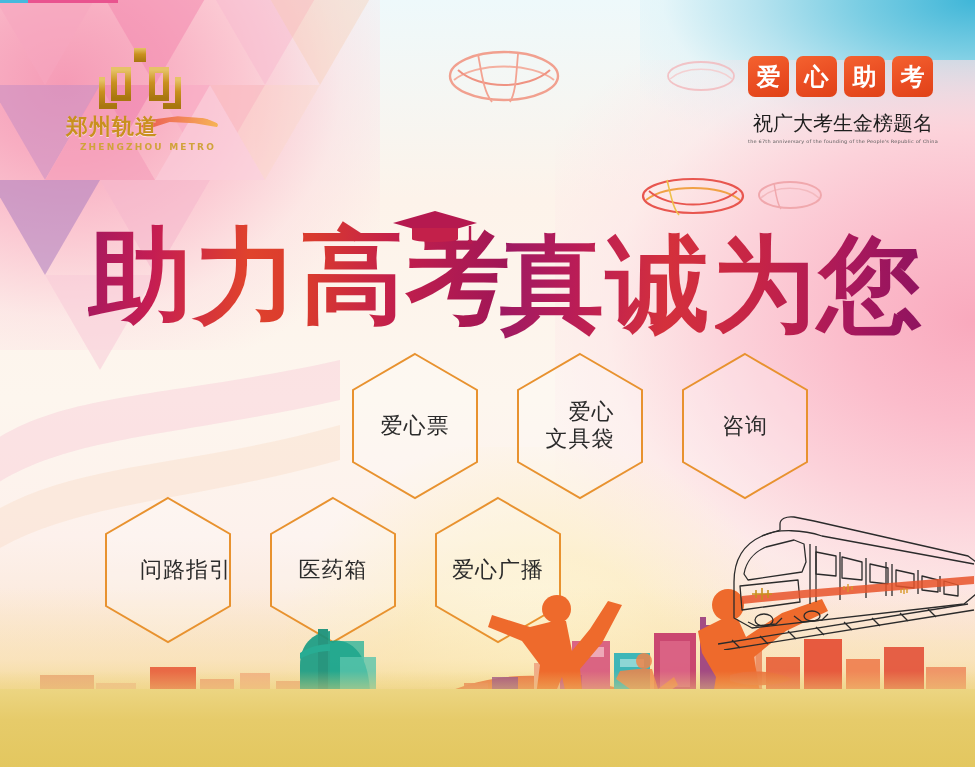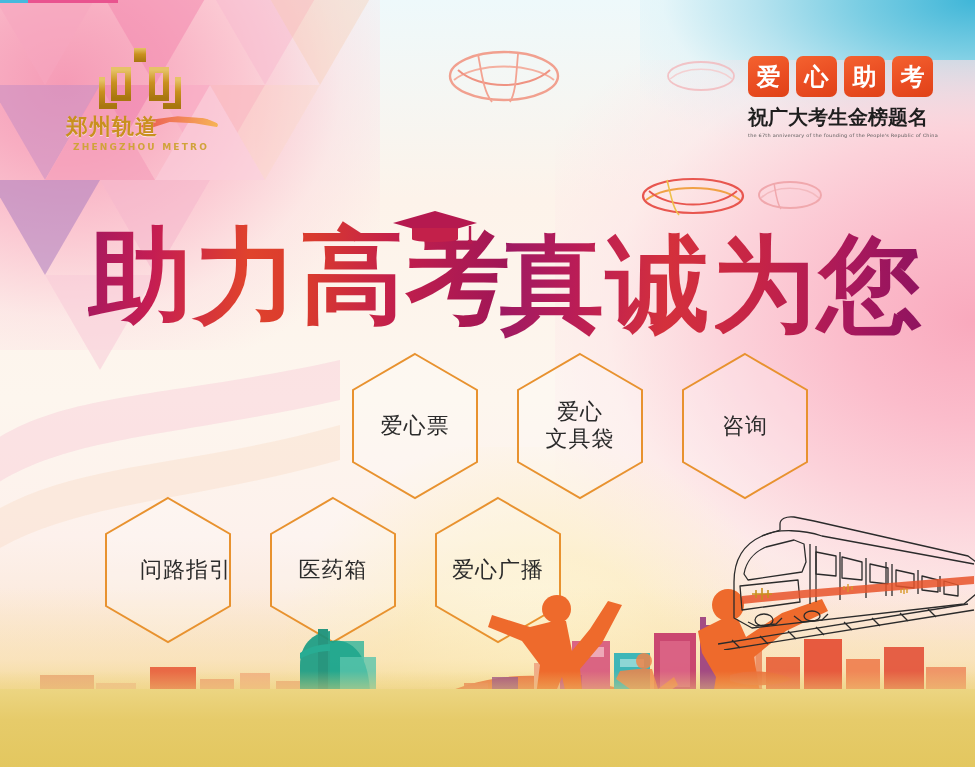--- a/index.html
+++ b/index.html
@@ -44,21 +44,21 @@
   
   .logo-block{position:absolute;left:66px;top:46px;width:150px;height:105px;}
   .logo-mark{position:absolute;left:28px;top:0;width:92px;height:72px;}
   .logo-cn{
     position:absolute;left:0;top:66px;width:150px;text-align:left;
     font-size:22px;font-weight:bold;color:#c9901e;letter-spacing:1px;
     text-shadow:0 1px 0 rgba(255,255,255,.6);
     font-family:"DejaVu Sans","Liberation Sans",sans-serif;
   }
   .logo-en{
-    position:absolute;left:0;top:96px;width:150px;text-align:center;
+    position:absolute;left:0;top:96px;width:150px;text-align:right;
     font-size:9px;font-weight:bold;color:#d0a33a;letter-spacing:2.2px;
   }
   .logo-swoosh{
     position:absolute;left:74px;top:70px;width:78px;height:18px;
     border-radius:50%;
     background:linear-gradient(100deg,#e8504a 0%,#f07a4e 45%,#f6b44a 100%);
     clip-path:polygon(0% 58%,16% 20%,48% 2%,84% 12%,100% 42%,100% 62%,70% 40%,38% 34%,10% 72%);
     opacity:.92;
   }
 
@@ -66,21 +66,21 @@
   .badge{position:absolute;left:748px;top:56px;width:185px;}
   .badge-row{display:flex;gap:6px;justify-content:space-between;}
   .badge-sq{
     width:41px;height:41px;border-radius:7px;
     background:linear-gradient(160deg,#f4622f 0%,#ea4d22 55%,#e04218 100%);
     color:#fff;font-size:24px;font-weight:bold;
     display:flex;align-items:center;justify-content:center;
     font-family:"DejaVu Sans","Liberation Sans",sans-serif;
   }
   .badge-sub{
-    margin-top:7px;text-align:left;font-size:20px;font-weight:bold;color:#1e1e1e;
+    margin-top:13px;text-align:right;font-size:20px;font-weight:normal;color:#1e1e1e;
     letter-spacing:0px;white-space:nowrap;
   }
   .badge-en{
     margin-top:1px;text-align:center;font-size:5px;color:#5a5a5a;
     letter-spacing:.2px;white-space:nowrap;transform:scaleY(.9);
   }
 
   
   .hl{
     position:absolute;font-weight:bold;white-space:nowrap;
@@ -246,21 +246,21 @@
   </svg>
 
 
   <div class="hex" style="left:351px;top:352px;">
     <svg width="128" height="148" viewBox="0 0 128 148">
       <polygon points="64,2 126,38 126,110 64,146 2,110 2,38" fill="rgba(255,255,255,0.22)" stroke="#e8922f" stroke-width="2"></polygon>
     </svg>
     <span>爱心票</span>
   </div>
 
-  <div class="hex" style="left:516px;top:352px;">
+  <div class="hex" style="left:516px;top:352px;text-align:right;">
     <svg width="128" height="148" viewBox="0 0 128 148">
       <polygon points="64,2 126,38 126,110 64,146 2,110 2,38" fill="rgba(255,255,255,0.22)" stroke="#e8922f" stroke-width="2"></polygon>
     </svg>
     <span>
       <span>爱心</span><br>
       <span>文具袋</span>
     </span>
   </div>
 
   <div class="hex" style="left:681px;top:352px;">

